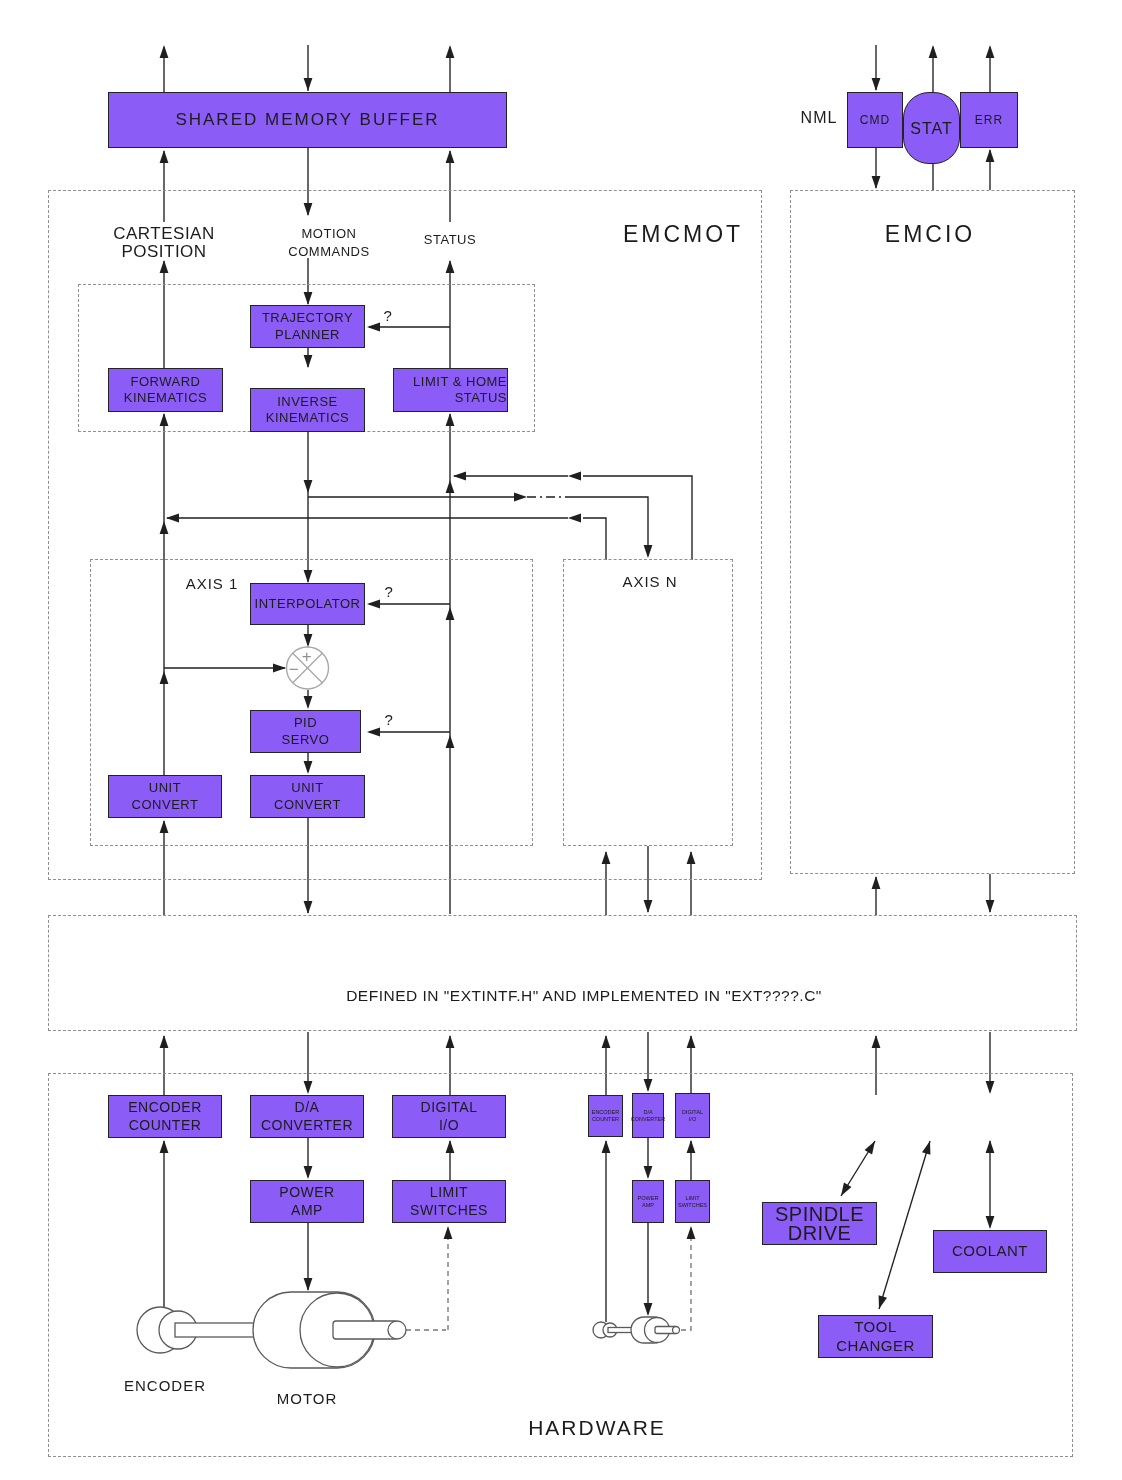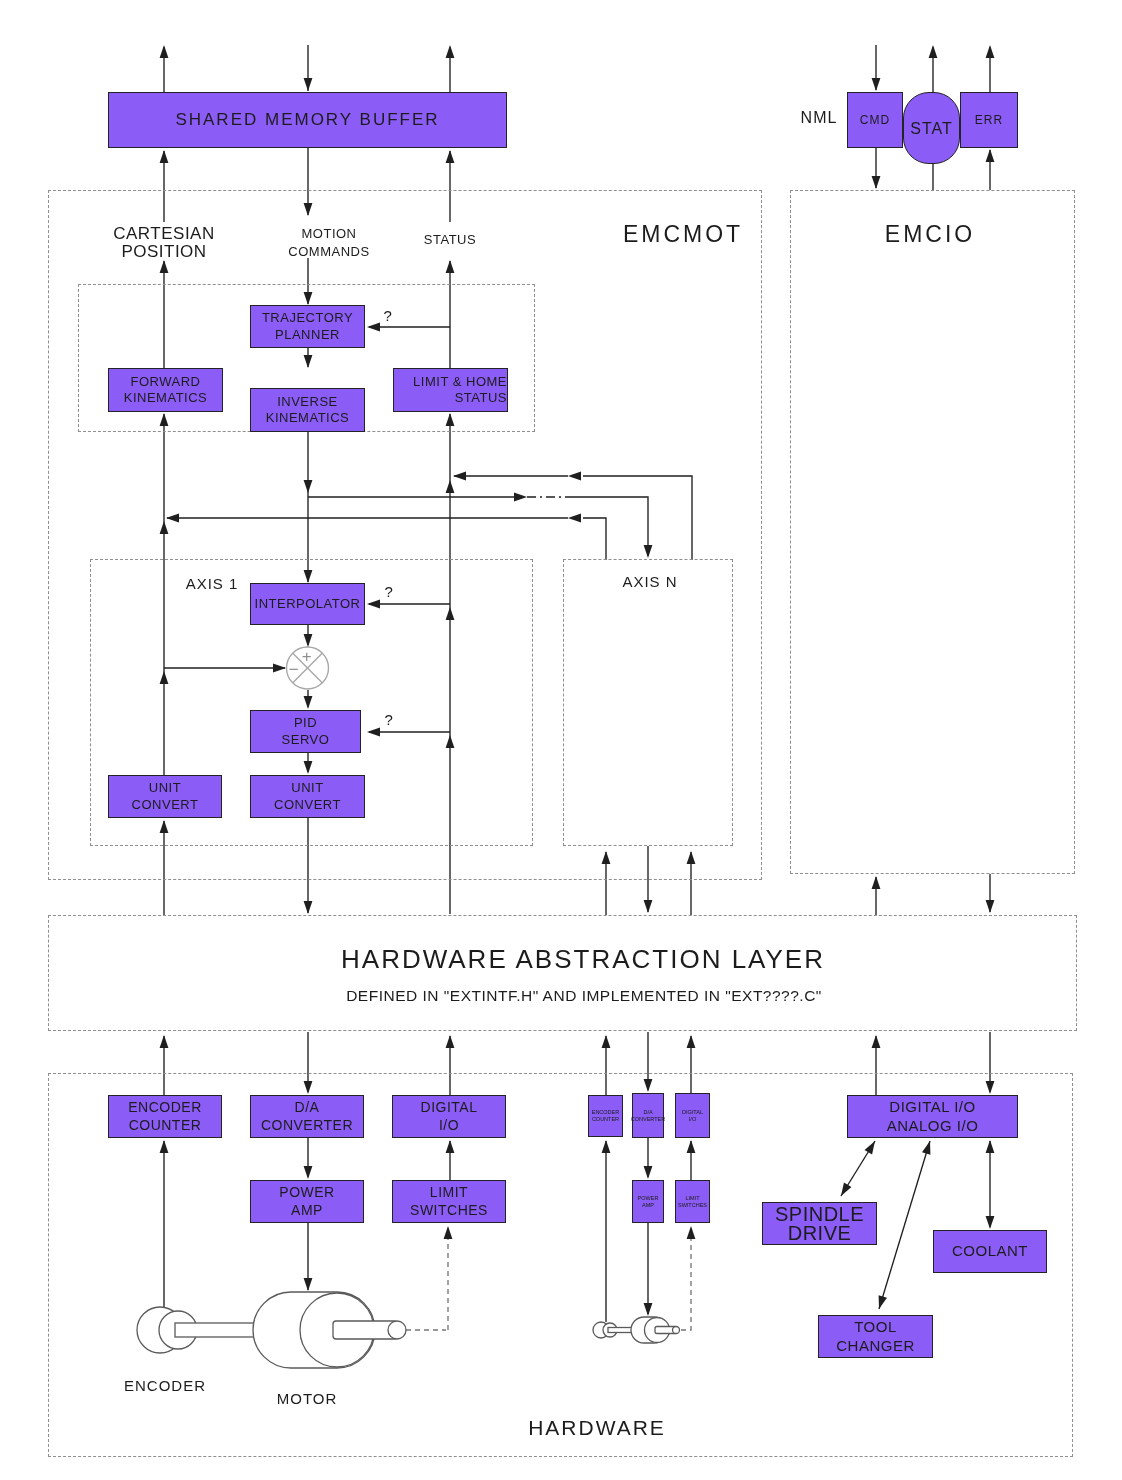--- a/index.html
+++ b/index.html
@@ -261,24 +261,20 @@
       <div>I/O</div>
     </div>
     <div class="box" style="left: 632px; top: 1180px; width: 32px; height: 43px; font-size: 5.5px; line-height: 6.9px; letter-spacing: 0px;">
       <div>POWER</div>
       <div>AMP</div>
     </div>
     <div class="box" style="left: 675px; top: 1180px; width: 35px; height: 43px; font-size: 5.5px; line-height: 6.9px; letter-spacing: 0px;">
       <div>LIMIT</div>
       <div>SWITCHES</div>
     </div>
-    <div class="box" style="left: 847px; top: 1095px; width: 171px; height: 43px; font-size: 15px; line-height: 18.8px; letter-spacing: 0.5px;">
-      <div>DIGITAL I/O</div>
-      <div>ANALOG I/O</div>
-    </div>
     <div class="box" style="left: 762px; top: 1202px; width: 115px; height: 43px; font-size: 20px; line-height: 18.8px; letter-spacing: 0.5px;">
       <div>SPINDLE DRIVE</div>
     </div>
     <div class="box" style="left: 933px; top: 1230px; width: 114px; height: 43px; font-size: 15px; line-height: 18.8px; letter-spacing: 0.5px;">
       <div>COOLANT</div>
     </div>
     <div class="box" style="left: 818px; top: 1315px; width: 115px; height: 43px; font-size: 15px; line-height: 18.8px; letter-spacing: 0.5px;">
       <div>TOOL</div>
       <div>CHANGER</div>
     </div>
@@ -301,23 +297,20 @@
     </div>
     <div class="flabel" style="left: 930px; top: 235px; font-size: 23px; line-height: 31.1px; letter-spacing: 3px;">
       <div>EMCIO</div>
     </div>
     <div class="flabel" style="left: 212px; top: 584px; font-size: 15px; line-height: 20.3px; letter-spacing: 1px;">
       <div>AXIS 1</div>
     </div>
     <div class="flabel" style="left: 650px; top: 582px; font-size: 15px; line-height: 20.3px; letter-spacing: 1px;">
       <div>AXIS N</div>
     </div>
-    <div class="flabel" style="left: 583px; top: 960px; font-size: 26px; line-height: 35.1px; letter-spacing: 2px;">
-      <div>HARDWARE ABSTRACTION LAYER</div>
-    </div>
     <div class="flabel" style="left: 584px; top: 996px; font-size: 15.5px; line-height: 20.9px; letter-spacing: 0.5px;">
       <div>DEFINED IN "EXTINTF.H" AND IMPLEMENTED IN "EXT????.C"</div>
     </div>
     <div class="flabel" style="left: 597px; top: 1428px; font-size: 21px; line-height: 28.4px; letter-spacing: 2px;">
       <div>HARDWARE</div>
     </div>
     <div class="flabel" style="left: 388px; top: 316px; font-size: 15px; line-height: 20.3px; letter-spacing: 0.5px;">
       <div>?</div>
     </div>
     <div class="flabel" style="left: 389px; top: 592px; font-size: 15px; line-height: 20.3px; letter-spacing: 0.5px;">

